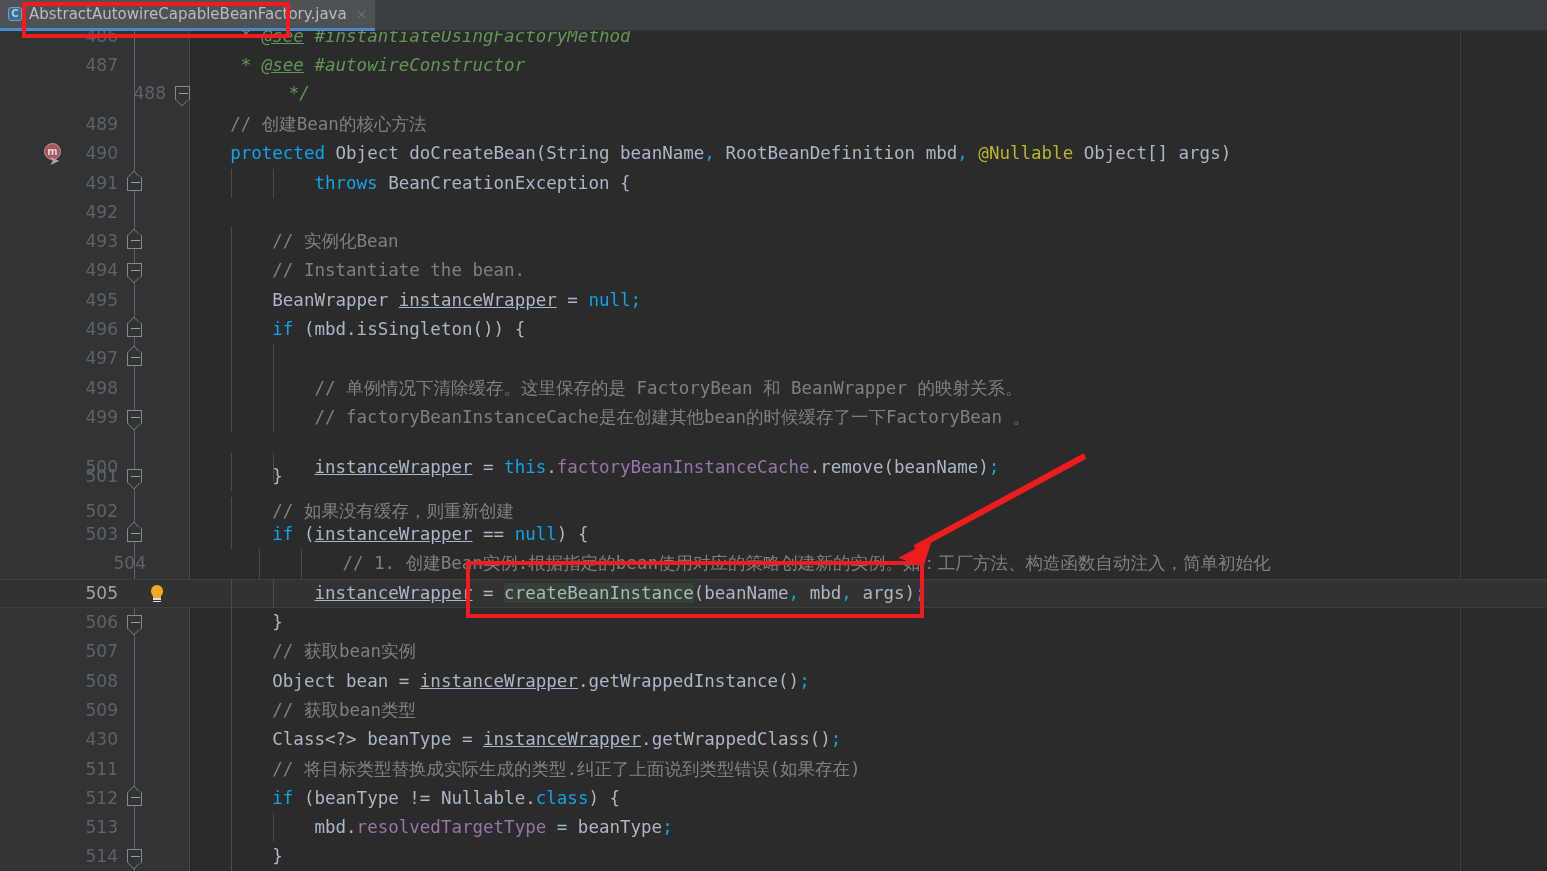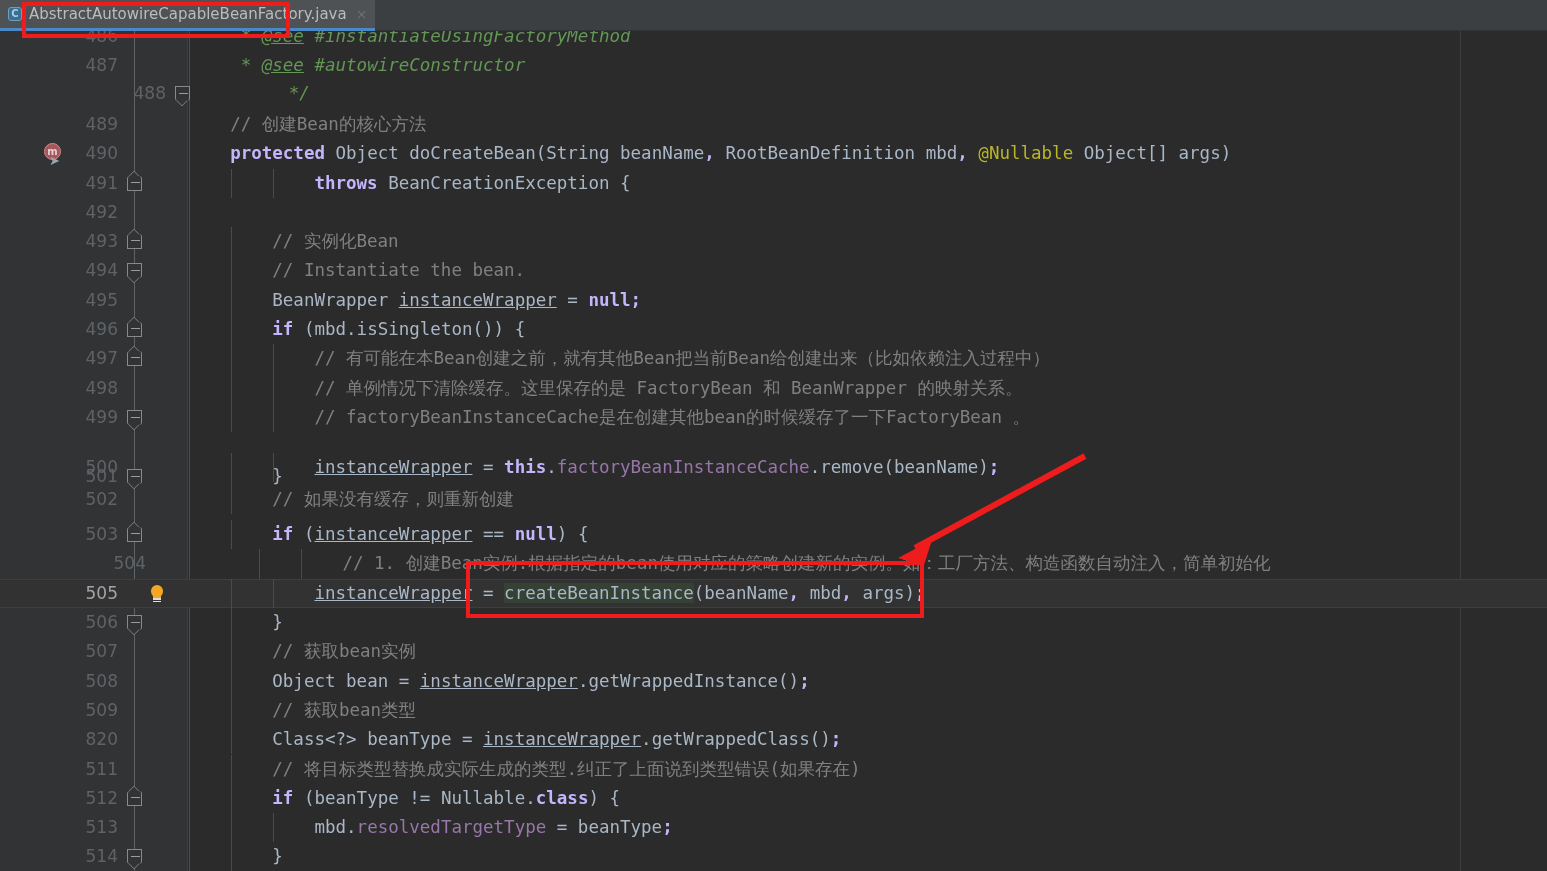--- a/index.html
+++ b/index.html
@@ -257,21 +257,21 @@
 
   
   .margin-guide {
     position: absolute;
     left: 1460px; top: 0;
     width: 1px; height: 840px;
     background: #3c3f41;
   }
 
   
-  .kw   { color: #c4b5fd; font-weight: bold; }
+  .kw   { color: #0ea5e9; }
   .cmt  { color: #808080; }
   .doc  { color: #629755; font-style: italic; }
   .doct { color: #629755; font-style: italic; text-decoration: underline; }
   .ann  { color: #bbb529; }
   .fld  { color: #9876aa; }
   .id   { color: #a9b7c6; }
   .lvar { color: #a9b7c6; text-decoration: underline; }
   .hl   { background: #344134; }
 
   
@@ -406,21 +406,20 @@
       <div class="row" style="top: 313.3px;">
         <div class="lineno">497</div>
         <div class="fold start">
           <div class="head"></div>
           <div class="shape">
             <div class="dash"></div>
           </div>
         </div>
         <div class="iguide" style="left:231.07999999999998px"></div>
         <div class="iguide" style="left:273.15999999999997px"></div>
-        <div class="code">            <span class="cmt">// 有可能在本Bean创建之前，就有其他Bean把当前Bean给创建出来（比如依赖注入过程中）</span></div>
       </div>
       <div class="row" style="top: 342.6px;">
         <div class="lineno">498</div>
         <div class="iguide" style="left:231.07999999999998px"></div>
         <div class="iguide" style="left:273.15999999999997px"></div>
         <div class="code">            <span class="cmt">// 单例情况下清除缓存。这里保存的是 FactoryBean 和 BeanWrapper 的映射关系。</span></div>
       </div>
       <div class="row" style="top: 371.9px;">
         <div class="lineno">499</div>
         <div class="fold end">
@@ -443,21 +442,21 @@
         <div class="lineno">501</div>
         <div class="fold end">
           <div class="shape">
             <div class="dash"></div>
           </div>
           <div class="tail"></div>
         </div>
         <div class="iguide" style="left:231.07999999999998px"></div>
         <div class="code">        }</div>
       </div>
-      <div class="row" style="top: 454px; padding-left: 48px;">
+      <div class="row" style="top: 466px; padding-left: 48px;">
         <div class="lineno">502</div>
         <div class="iguide" style="left:231.07999999999998px"></div>
         <div class="code">        <span class="cmt">// 如果没有缓存，则重新创建</span></div>
       </div>
       <div class="row" style="top: 489.1px;">
         <div class="lineno">503</div>
         <div class="fold start">
           <div class="head"></div>
           <div class="shape">
             <div class="dash"></div>
@@ -505,21 +504,21 @@
         <div class="lineno">508</div>
         <div class="iguide" style="left:231.07999999999998px"></div>
         <div class="code">        <span class="id">Object</span> <span class="id">bean</span> = <span class="lvar">instanceWrapper</span>.<span class="id">getWrappedInstance</span>()<span class="kw">;</span></div>
       </div>
       <div class="row" style="top: 664.9px;">
         <div class="lineno">509</div>
         <div class="iguide" style="left:231.07999999999998px"></div>
         <div class="code">        <span class="cmt">// 获取bean类型</span></div>
       </div>
       <div class="row" style="top: 694.2px;">
-        <div class="lineno">820</div>
+        <div class="lineno">430</div>
         <div class="iguide" style="left:231.07999999999998px"></div>
         <div class="code">        <span class="id">Class</span>&lt;?&gt; <span class="id">beanType</span> = <span class="lvar">instanceWrapper</span>.<span class="id">getWrappedClass</span>()<span class="kw">;</span></div>
       </div>
       <div class="row" style="top: 723.5px;">
         <div class="lineno">511</div>
         <div class="iguide" style="left:231.07999999999998px"></div>
         <div class="code">        <span class="cmt">// 将目标类型替换成实际生成的类型.纠正了上面说到类型错误(如果存在)</span></div>
       </div>
       <div class="row" style="top: 752.8px;">
         <div class="lineno">512</div>

